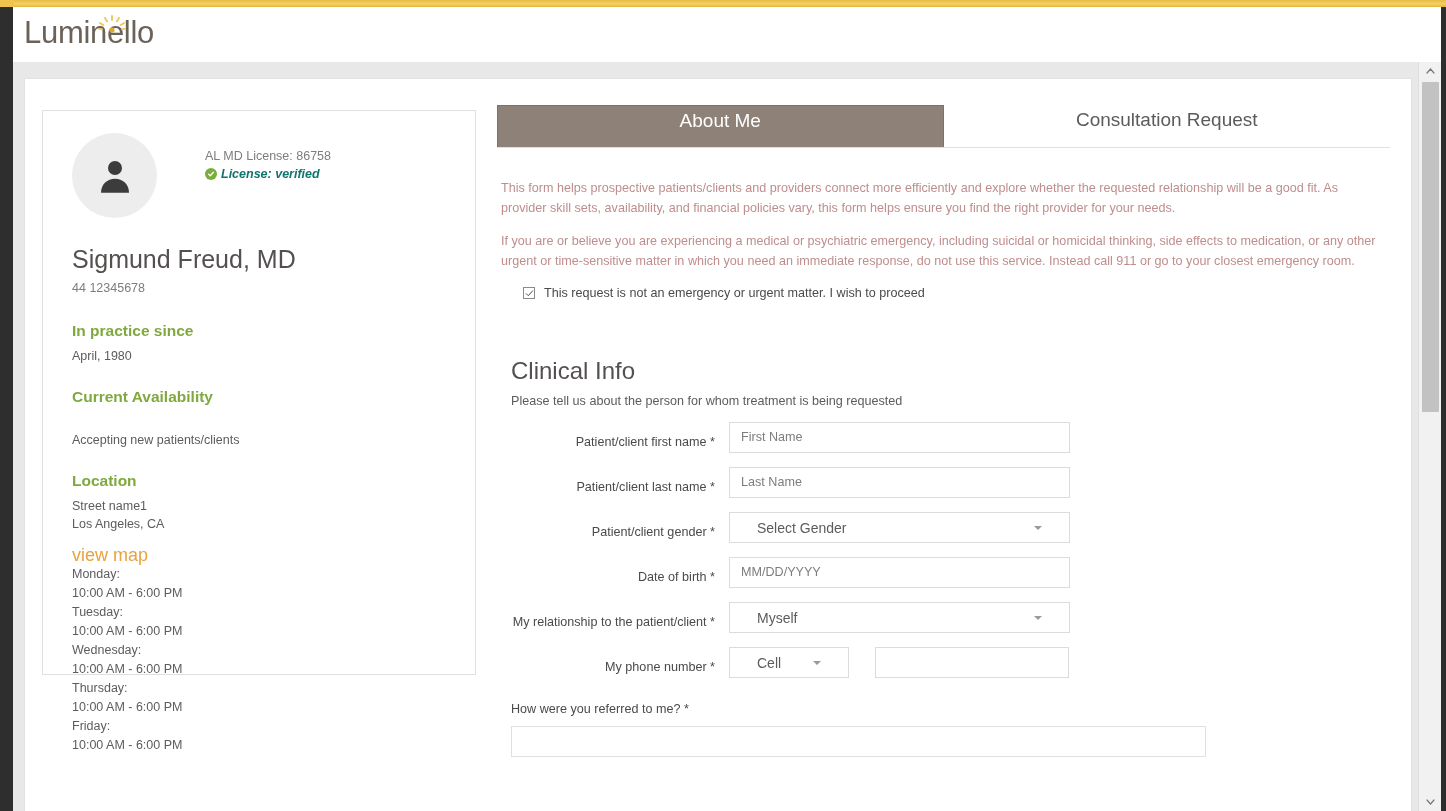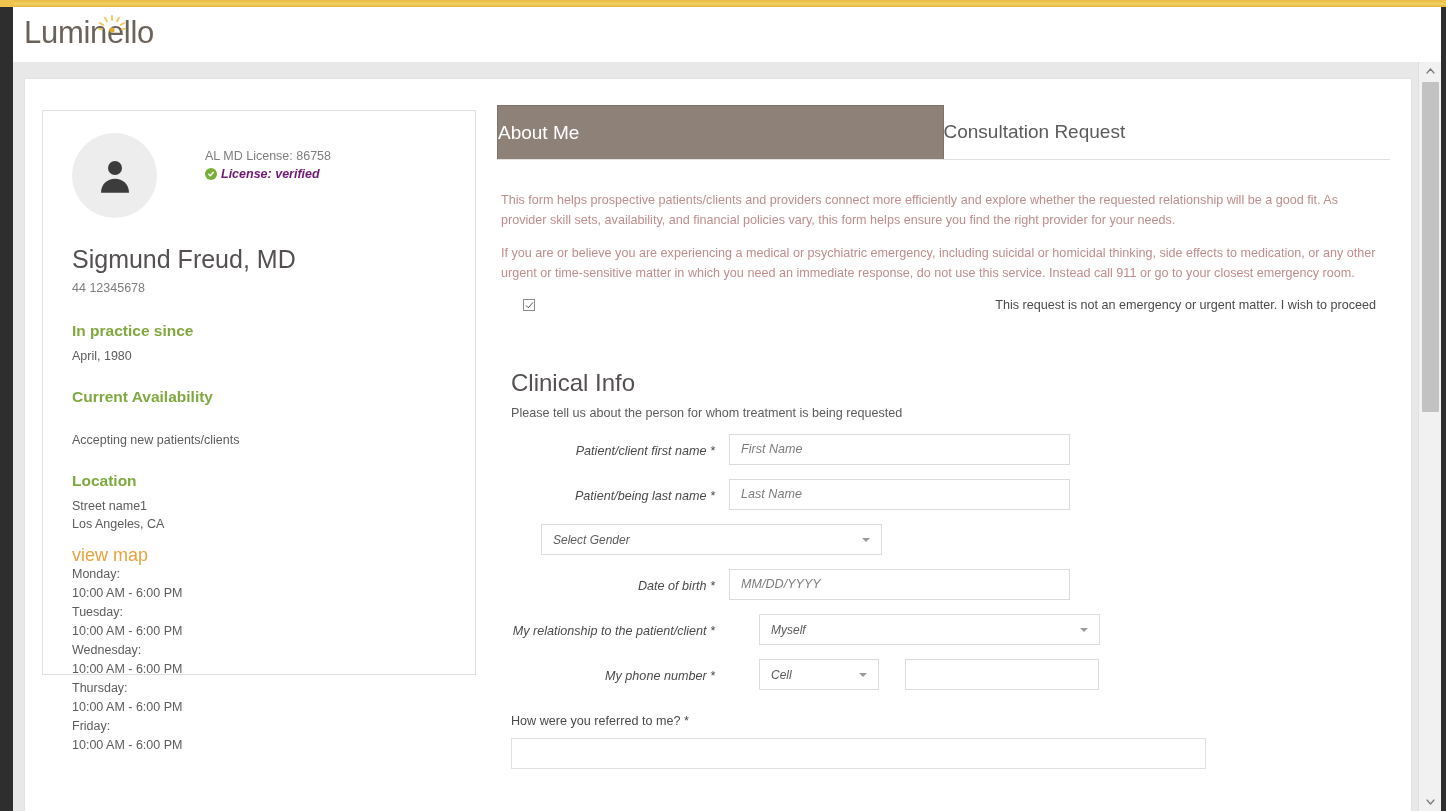--- a/index.html
+++ b/index.html
@@ -36,21 +36,21 @@
              background:#ffffff; border:1px solid #e2e2e2; border-bottom:none; overflow:hidden; }
 
   
   .profile-card { position:absolute; left:17px; top:31px; width:434px; height:565px;
                   background:#ffffff; border:1px solid #e0e0e0; }
   .avatar { position:absolute; left:29px; top:22px; width:85px; height:85px; border-radius:50%;
             background:#ededed; display:flex; align-items:center; justify-content:center; }
   .avatar svg { width:40px; height:40px; }
   .lic-block { position:absolute; left:162px; top:36px; }
   .lic-line { font-size:12.5px; color:#7d7d7d; line-height:18px; }
-  .lic-verified { font-size:12.5px; color:#701a75; font-weight:bold; font-style:italic;
+  .lic-verified { font-size:12.5px; color:#0f766e; font-weight:bold; font-style:italic;
                   line-height:18px; display:flex; align-items:center; gap:4px; }
   .check-badge { width:12px; height:12px; border-radius:50%; background:#7aad3a;
                  display:inline-flex; align-items:center; justify-content:center; flex:0 0 auto; }
   .check-badge svg { width:8px; height:8px; }
 
   .doc-name { position:absolute; left:29px; top:134px; font-size:25px; color:#555050; font-weight:normal; }
   .doc-phone { position:absolute; left:29px; top:170px; font-size:12.5px; color:#7d7d7d; }
 
   .sec-head { position:absolute; left:29px; font-size:15.5px; color:#7fa93f; font-weight:bold; }
   .sec-body { position:absolute; left:29px; font-size:12.5px; color:#5c5c5c; }
@@ -63,46 +63,46 @@
   .b-loc2 { top:406px; }
   .viewmap { position:absolute; left:29px; top:434px; font-size:18px; color:#e8a33d; cursor:pointer; }
 
   .hours { position:absolute; left:29px; top:454px; width:370px; }
   .hours-row { display:flex; font-size:12.5px; color:#5c5c5c; line-height:19px;flex-direction:column; }
   .hours-day { width:137px; }
 
   
   .right-panel { position:absolute; left:472px; top:26px; width:893px; }
   .tabs { display:flex; width:893px; border-bottom:1px solid #e0e0e0; }
-  .tab { flex:1 1 50%; text-align:left; font-size:19px; padding:16px 0 15px;
+  .tab { flex:1 1 50%; text-align:center; font-size:19px; padding:4px 0 15px;
          color:#5b5b5b; cursor:pointer; }
   .tab.active { background:#8d8178; color:#ffffff; border:1px solid #7d7169; border-bottom:none; }
 
   .intro { margin:31px 14px 0 4px; }
   .intro p { font-size:12.6px; color:#bf8d8d; line-height:19.5px; margin-bottom:14px; }
-  .consent-row { display:flex; align-items:center; gap:27px; margin:15px 0 0 22px;justify-content:space-between; }
+  .consent-row { display:flex; align-items:center; gap:9px; margin:15px 0 0 22px; }
   .cbox { width:12px; height:12px; border:1px solid #8a8a8a; background:#fff;
           display:inline-flex; align-items:center; justify-content:center; flex:0 0 auto; }
   .cbox svg { width:9px; height:9px; }
   .consent-label { font-size:12.6px; color:#4a4a4a; }
 
   .section-title { margin:57px 0 0 14px; font-size:24px; color:#555050; font-weight:normal; }
   .section-sub { margin:9px 0 0 14px; font-size:12.6px; color:#5c5c5c; }
 
   .form { margin-top:14px; }
-  .frow { display:flex; align-items:flex-start; margin-bottom:14px;font-style:italic; }
+  .frow { display:flex; align-items:center; margin-bottom:14px; }
   .flabel { width:218px; text-align:right; font-size:12.6px; color:#4a4a4a;
             padding-top:9px; line-height:17px; padding-right:0; }
   .fctl { margin-left:14px; }
   .inp { width:341px; height:31px; border:1px solid #dcdcdc; background:#fff;
          font-size:12.6px; color:#7d7d7d; padding:0 11px; line-height:31px;
          font-family:"Liberation Sans", sans-serif; display:flex; align-items:center; }
   .sel { width:341px; height:31px; border:1px solid #dcdcdc; background:#fff;
-         font-size:12px; color:#5c5c5c; padding:0 11px; display:flex;
-         align-items:center; justify-content:space-between; cursor:pointer;margin-left:30px; }
+         font-size:14px; color:#5c5c5c; padding:0 27px; display:flex;
+         align-items:center; justify-content:space-between; cursor:pointer; }
   .sel.small { width:120px; }
   .caret { width:0; height:0; border-left:4px solid transparent; border-right:4px solid transparent;
            border-top:4px solid #9a9a9a; }
   .phone-wrap { display:flex; gap:26px; }
   .phone-inp { width:194px; height:31px; border:1px solid #dcdcdc; background:#fff; }
 
   .q-block { margin:24px 14px 0 14px; }
   .q-label { font-size:12.6px; color:#4a4a4a; margin-bottom:10px; }
   .q-input { width:695px; height:31px; border:1px solid #e0e0e0; background:#fff; }
 
@@ -231,27 +231,28 @@
       <div class="form">
 
         <div class="frow">
           <div class="flabel">Patient/client first name *</div>
           <div class="fctl">
             <div class="inp">First Name</div>
           </div>
         </div>
 
         <div class="frow">
-          <div class="flabel">Patient/being last name *</div>
+          <div class="flabel">Patient/client last name *</div>
           <div class="fctl">
             <div class="inp">Last Name</div>
           </div>
         </div>
 
         <div class="frow">
+          <div class="flabel">Patient/client gender *</div>
           <div class="fctl">
             <div class="sel">
               <span>Select Gender</span>
               <span class="caret"></span>
             </div>
           </div>
         </div>
 
         <div class="frow">
           <div class="flabel">Date of birth *</div>

